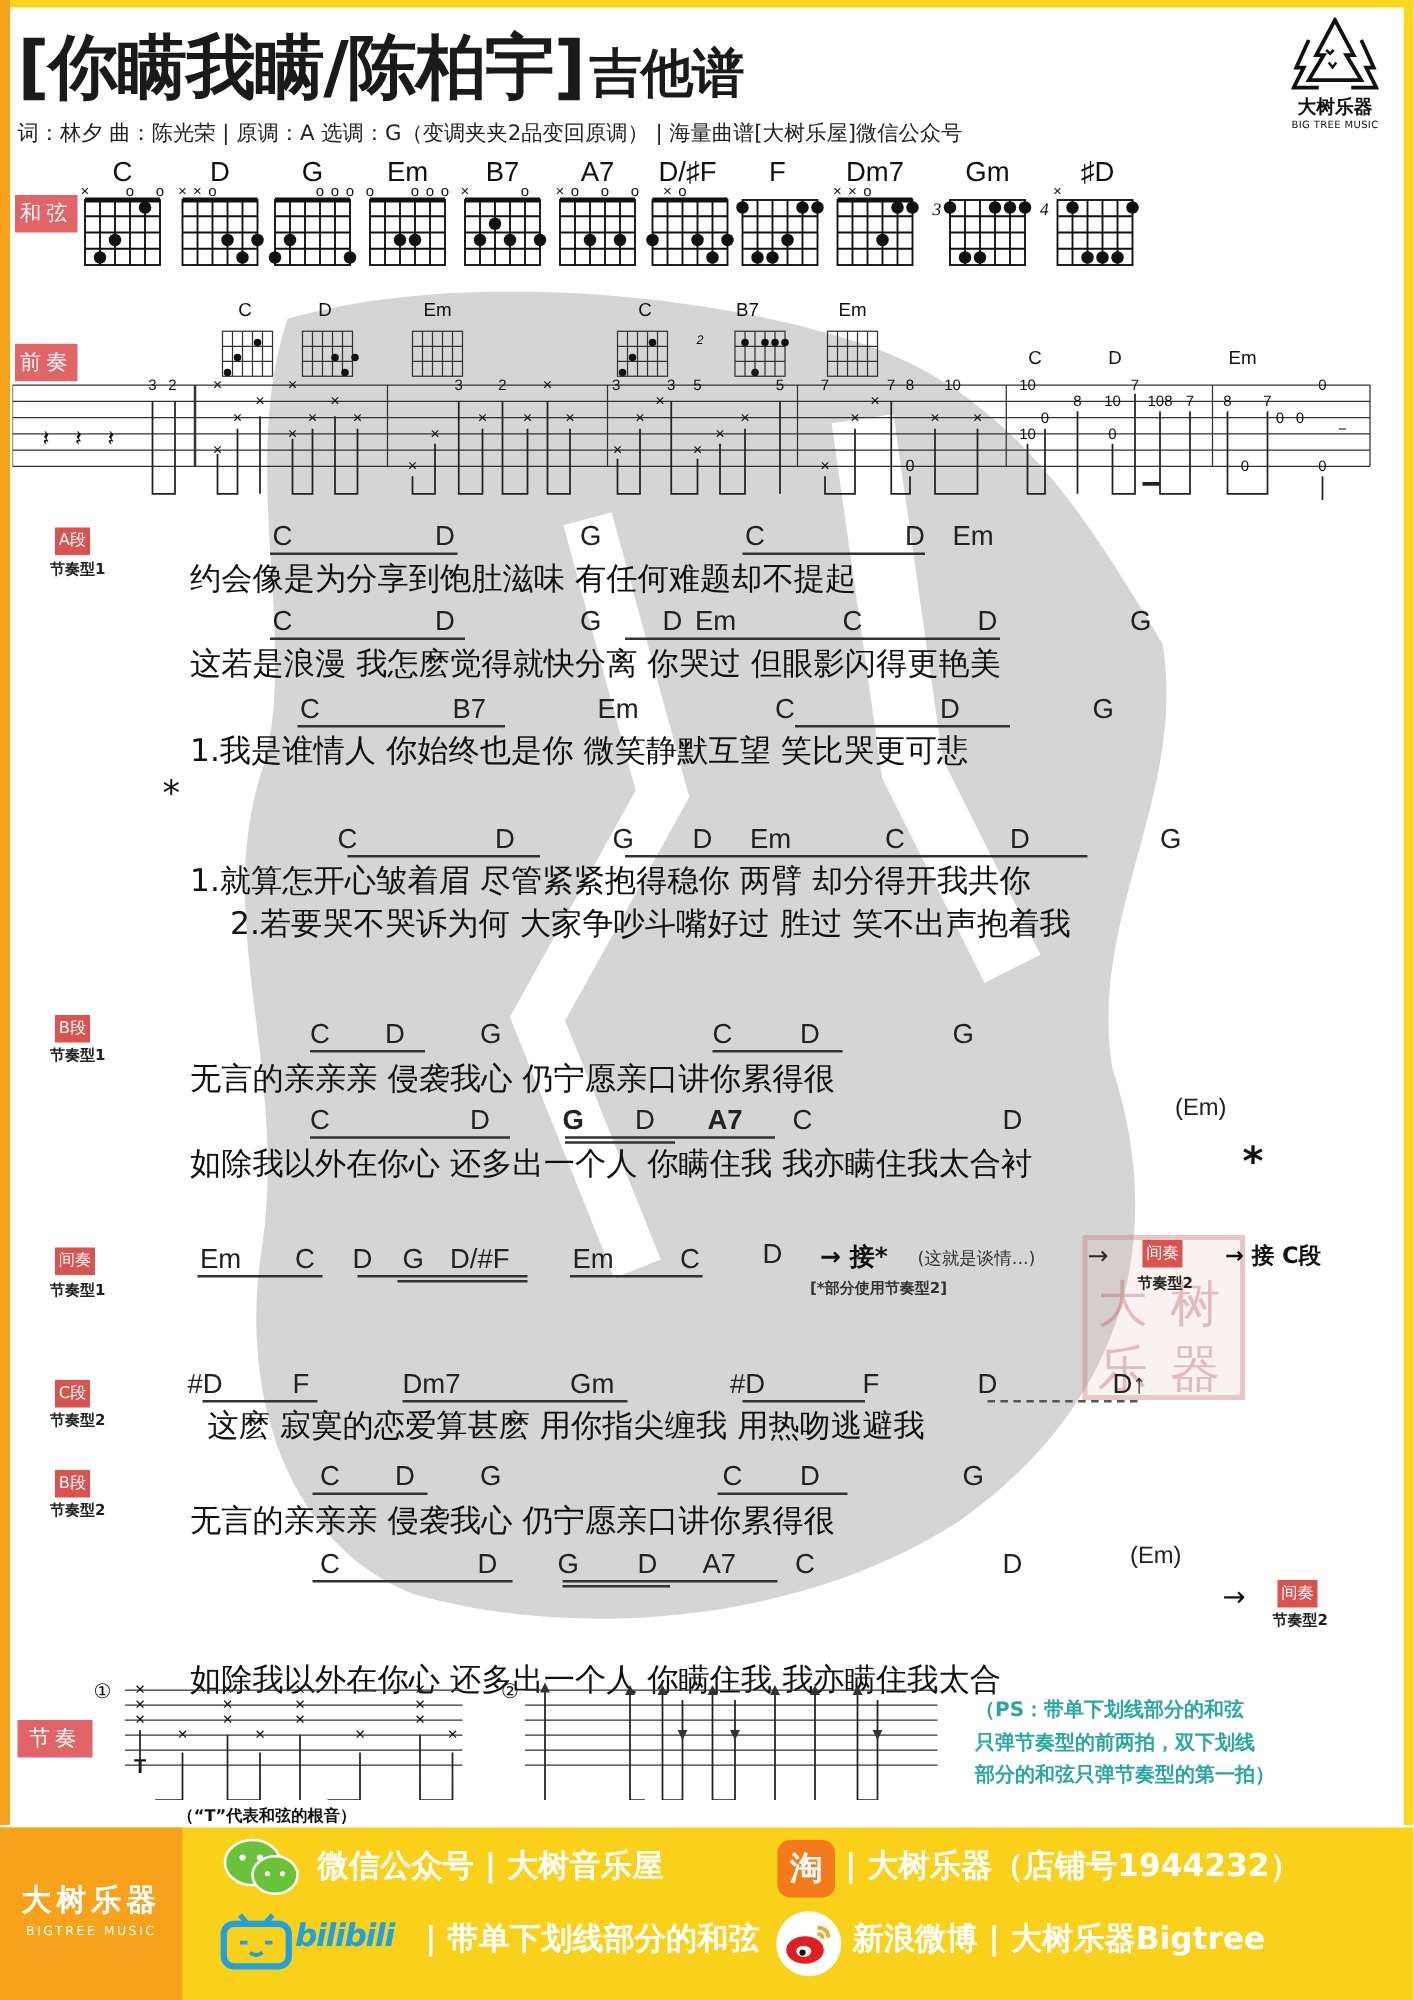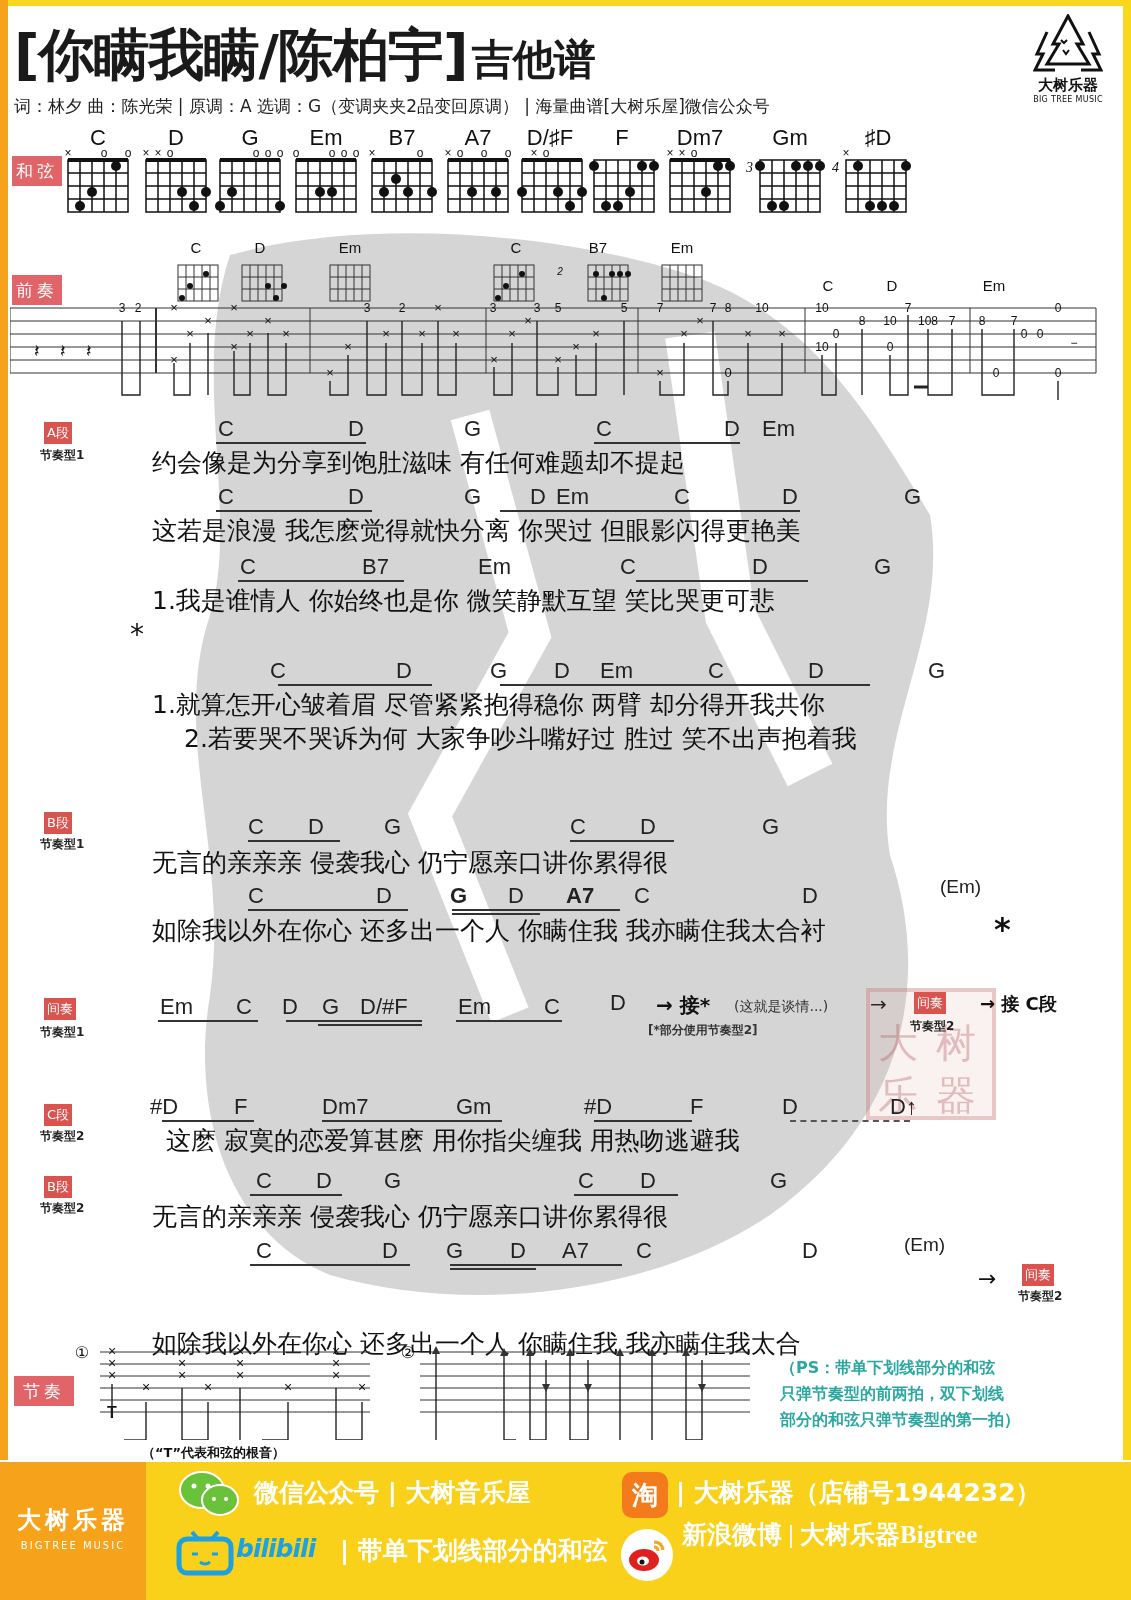--- a/index.html
+++ b/index.html
@@ -643,15 +643,15 @@
     <div class="footer-icon" style="left:622px;top:10px;width:46px;height:46px;border-radius:10px;background:#f47b1c;color:#fff;font-size:26px;font-weight:bold;text-align:center;line-height:46px;">淘</div>
     <div class="footer-item" style="left:676px;top:14px;">| 大树乐器（店铺号1944232）</div>
 
     <svg class="footer-icon" style="left:620px;top:66px;" width="54" height="54" viewBox="0 0 54 54">
       <circle cx="27" cy="27" r="26" fill="#fff"></circle>
       <ellipse cx="24" cy="32" rx="15" ry="11" fill="#e02020"></ellipse>
       <ellipse cx="23" cy="33" rx="6" ry="4.5" fill="#fff"></ellipse>
       <circle cx="22" cy="34" r="2.5" fill="#111"></circle>
       <path d="M34 14q8 0 9 8M34 19q4 0 4 4" stroke="#f5a623" stroke-width="3" fill="none"></path>
     </svg>
-    <div class="footer-item" style="left:682px;top:56px;font-family:Liberation Serif, serif;">新浪微博 | 大树乐器Bigtree</div>
+    <div class="footer-item" style="left:682px;top:72px;">新浪微博 | 大树乐器Bigtree</div>
   </div>
 </div>
 
 </body></html>

